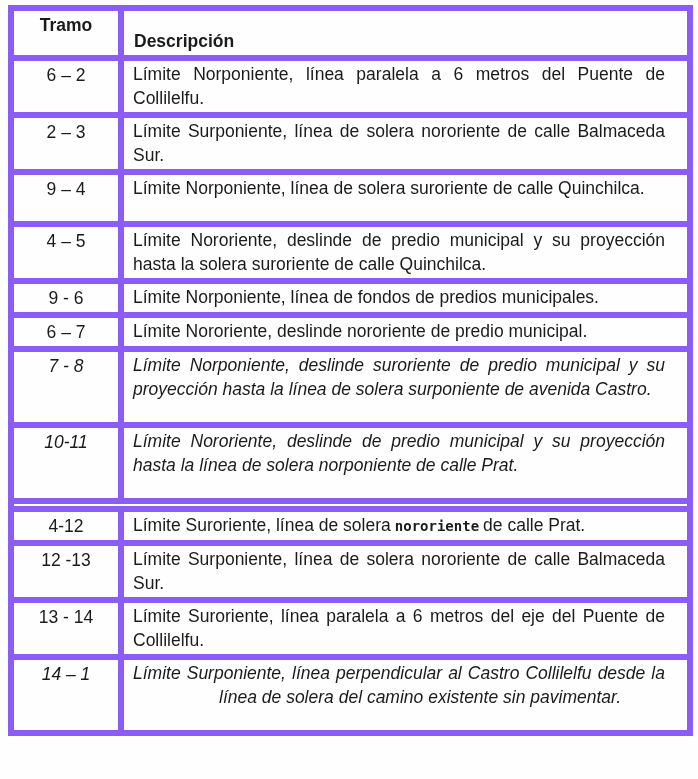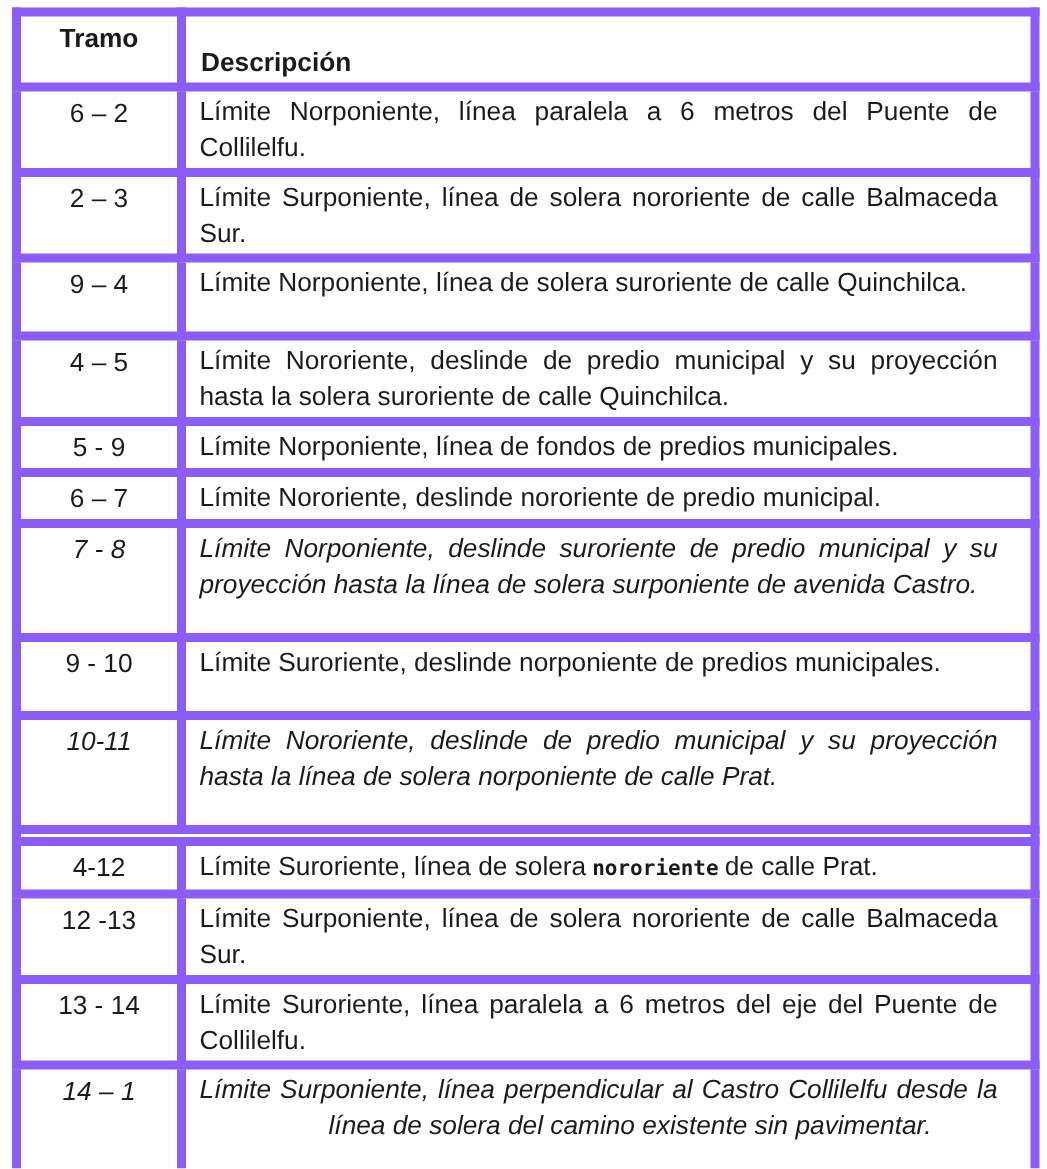--- a/index.html
+++ b/index.html
@@ -96,39 +96,35 @@
       <td class="tramo">9 – 4</td>
       <td class="desc">Límite Norponiente, línea de solera suroriente de calle Quinchilca.</td>
     </tr>
 
     <tr class="h2">
       <td class="tramo">4 – 5</td>
       <td class="desc">Límite Nororiente, deslinde de predio municipal y su proyección hasta la solera suroriente de calle Quinchilca.</td>
     </tr>
 
     <tr class="h1">
-      <td class="tramo">5 - 9</td>
+      <td class="tramo">9 - 6</td>
       <td class="desc">Límite Norponiente, línea de fondos de predios municipales.</td>
     </tr>
 
     <tr class="h1">
       <td class="tramo">6 – 7</td>
       <td class="desc">Límite Nororiente, deslinde nororiente de predio municipal.</td>
     </tr>
 
     <tr class="h3">
       <td class="tramo">7 - 8</td>
       <td class="desc">Límite Norponiente, deslinde suroriente de predio municipal y su proyección hasta la línea de solera surponiente de avenida Castro.</td>
     </tr>
 
 
-    <tr class="h2">
-      <td class="tramo">9 - 10</td>
-      <td class="desc">Límite Suroriente, deslinde norponiente de predios municipales.</td>
-    </tr>
 
     <tr class="h3">
       <td class="tramo">10-11</td>
       <td class="desc">Límite Nororiente, deslinde de predio municipal y su proyección hasta la línea de solera norponiente de calle Prat.</td>
     </tr>
 
     <tr class="spacer">
       <td colspan="2"></td>
     </tr>
 

